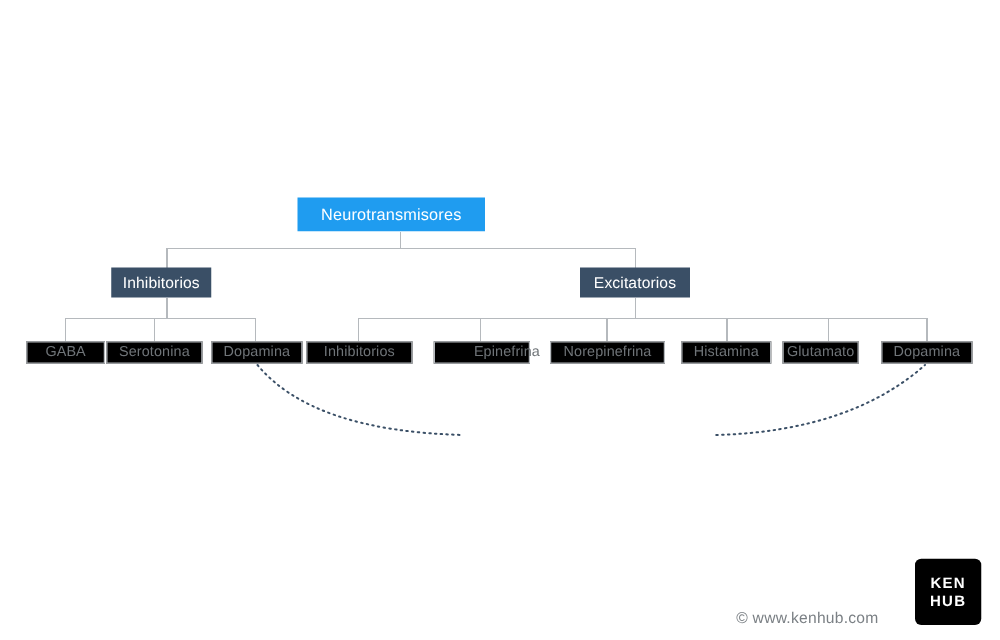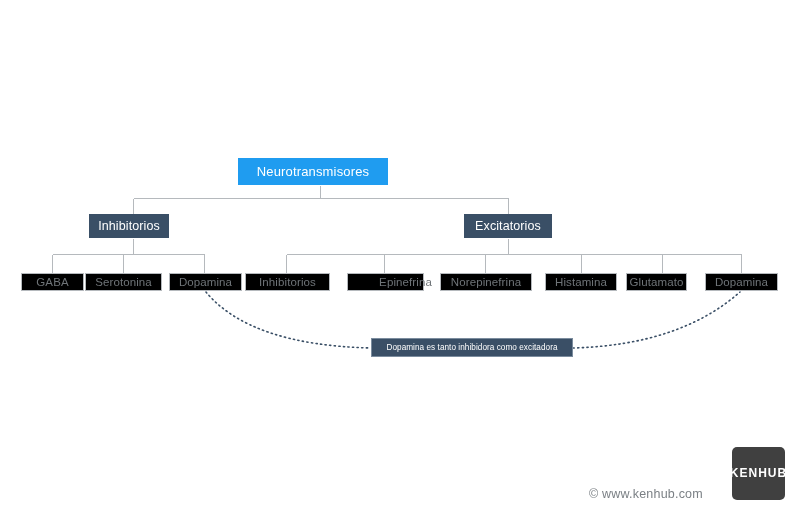--- a/index.html
+++ b/index.html
@@ -96,24 +96,24 @@
     color: #7b8085;
     letter-spacing: 0.2px;
     white-space: nowrap;
   }
   .logo {
     position: absolute;
     left: 732px;
     top: 447px;
     width: 53px;
     height: 53px;
-    background: #404040;
+    background: #000000;
     border-radius: 5px;
     display: flex;
-    flex-direction: row;
+    flex-direction: column;
     align-items: center;
     justify-content: center;
     color: #ffffff;
     font-size: 12px;
     font-weight: bold;
     letter-spacing: 1px;
     line-height: 15px;
   }
 </style>
 </head>
@@ -186,23 +186,20 @@
   <div class="node node-leaf" style="left:545px; width:72px;">
     <span>Histamina</span>
   </div>
   <div class="node node-leaf" style="left:626px; width:61px;">
     <span>Glutamato</span>
   </div>
   <div class="node node-leaf" style="left:705px; width:73px;">
     <span>Dopamina</span>
   </div>
 
-  <div class="tooltip-note">
-    <span>Dopamina es tanto inhibidora como excitadora</span>
-  </div>
 
   <div class="footer-credit">© www.kenhub.com</div>
 
   <div class="logo">
     <span>KEN</span>
     <span>HUB</span>
   </div>
 
 </div>
 

